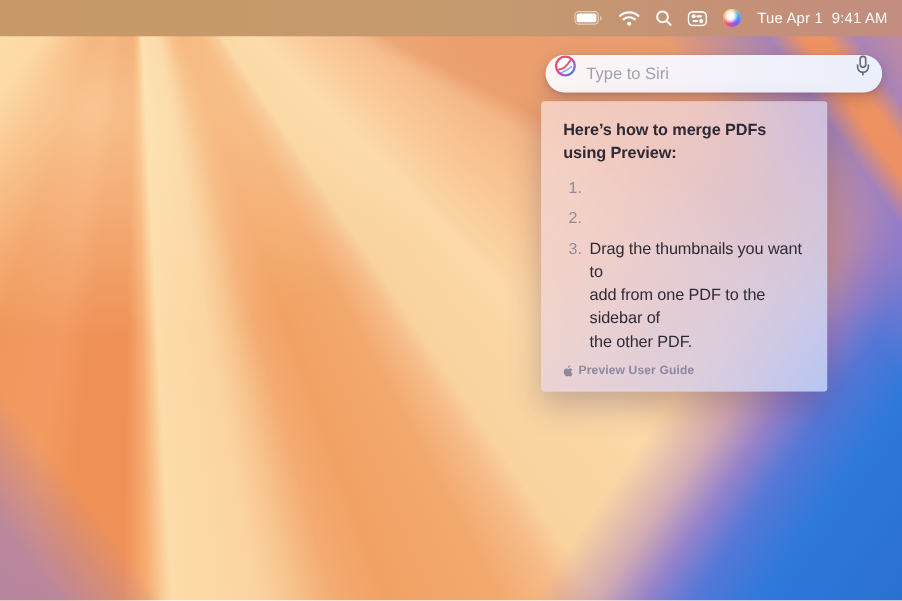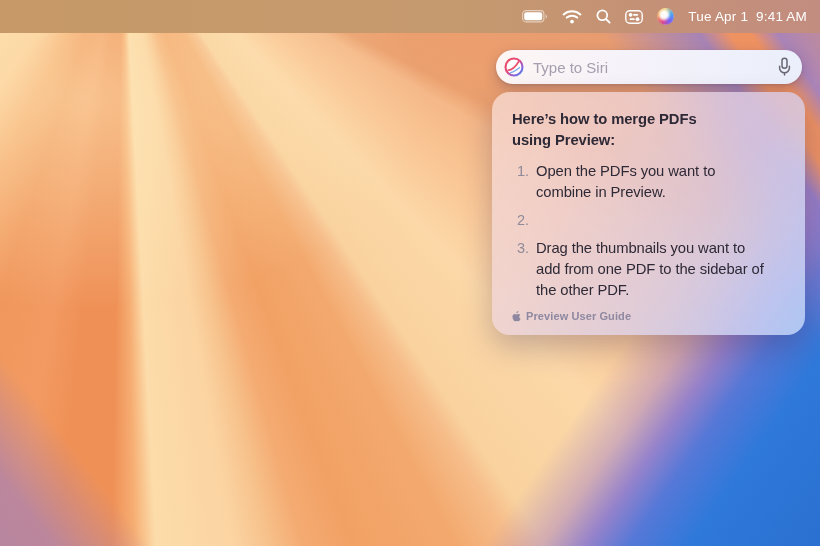--- a/index.html
+++ b/index.html
@@ -83,33 +83,33 @@
       conic-gradient(from 210deg, #e14b8f, #f09c4c, #f2d06b, #49a8f2, #7a5ff0, #e14b8f);
     box-shadow:0 0 0 .5px rgba(255,255,255,0.35) inset;
   }
 
   
   .siri-input {
     position:absolute; left:496px; top:50px; width:306px; height:34px;
     border-radius:17px;
     background:linear-gradient(90deg,#fdf6f4 0%,#f5f2fa 45%,#eaeffb 100%);
     box-shadow:0 5px 14px rgba(70,50,90,0.28), 0 1px 3px rgba(70,50,90,0.18);
-    display:flex; align-items:center; padding:0 10px 0 8px; gap:9px;
+    display:flex; padding:0 10px 0 8px; gap:9px;
   }
   .siri-input input {
     flex:1; border:none; outline:none; background:transparent;
     font-family:"Liberation Sans",sans-serif;
     font-size:15px; color:#3a3544;
   }
   .siri-input input::placeholder { color:#a49eae; opacity:1; }
 
   
   .card {
-    position:absolute; left:492px; top:92px; width:313px;
-    border-radius:18px; padding:17px 20px 13px 20px;
+    position:absolute; left:492px; top:92px; width:260px;
+    border-radius:3px; padding:17px 20px 13px 20px;
     background:linear-gradient(124deg,
       rgba(246,216,206,0.82) 0%,
       rgba(236,211,218,0.78) 32%,
       rgba(215,206,236,0.78) 62%,
       rgba(198,216,248,0.82) 100%);
     backdrop-filter: blur(18px) saturate(1.1);
     -webkit-backdrop-filter: blur(18px) saturate(1.1);
     box-shadow:0 12px 30px rgba(55,40,85,0.28);
     color:#2e2936;
   }
@@ -201,22 +201,20 @@
       </svg>
     </span>
   </div>
 
   <div class="card">
     <div class="card-title">Here’s how to merge PDFs
 using Preview:</div>
     <div class="steps">
       <div class="step">
         <span class="step-num">1.</span>
-        <span class="step-text">Open the PDFs you want to
-combine in Preview.</span>
       </div>
       <div class="step">
         <span class="step-num">2.</span>
       </div>
       <div class="step">
         <span class="step-num">3.</span>
         <span class="step-text">Drag the thumbnails you want to
 add from one PDF to the sidebar of
 the other PDF.</span>
       </div>

